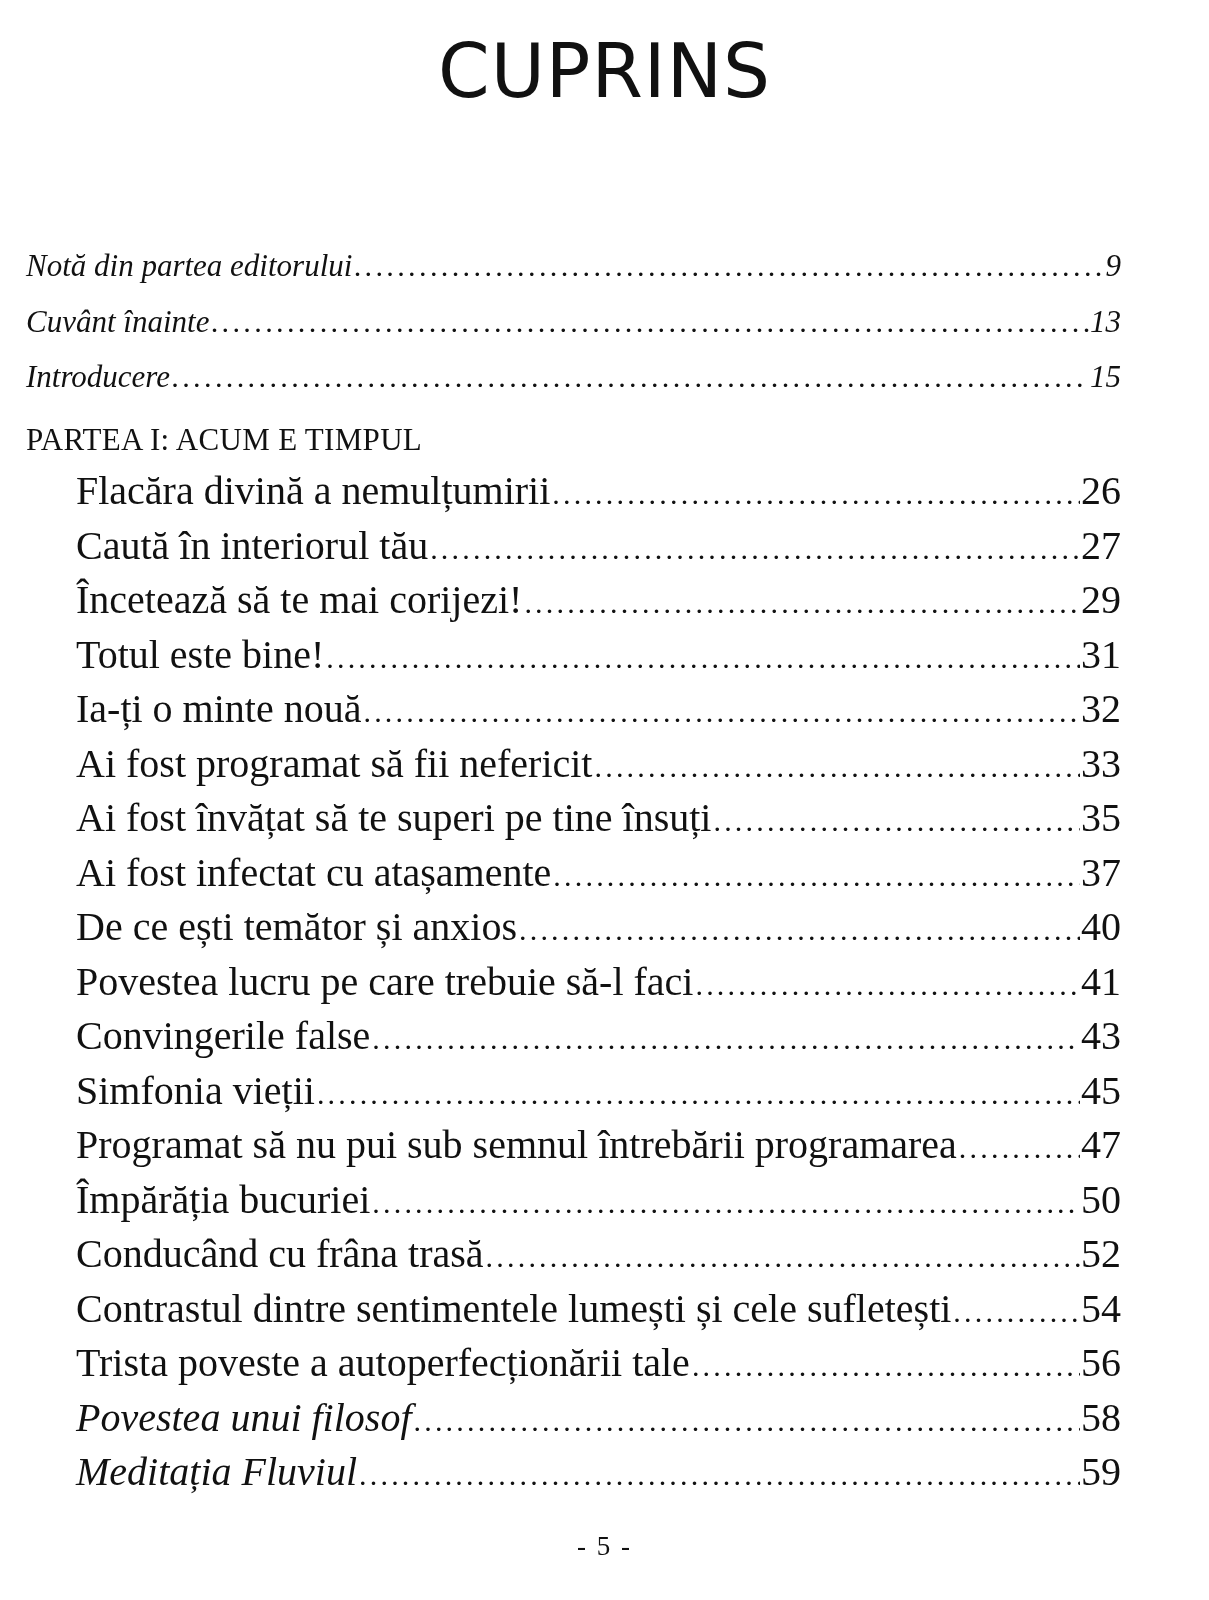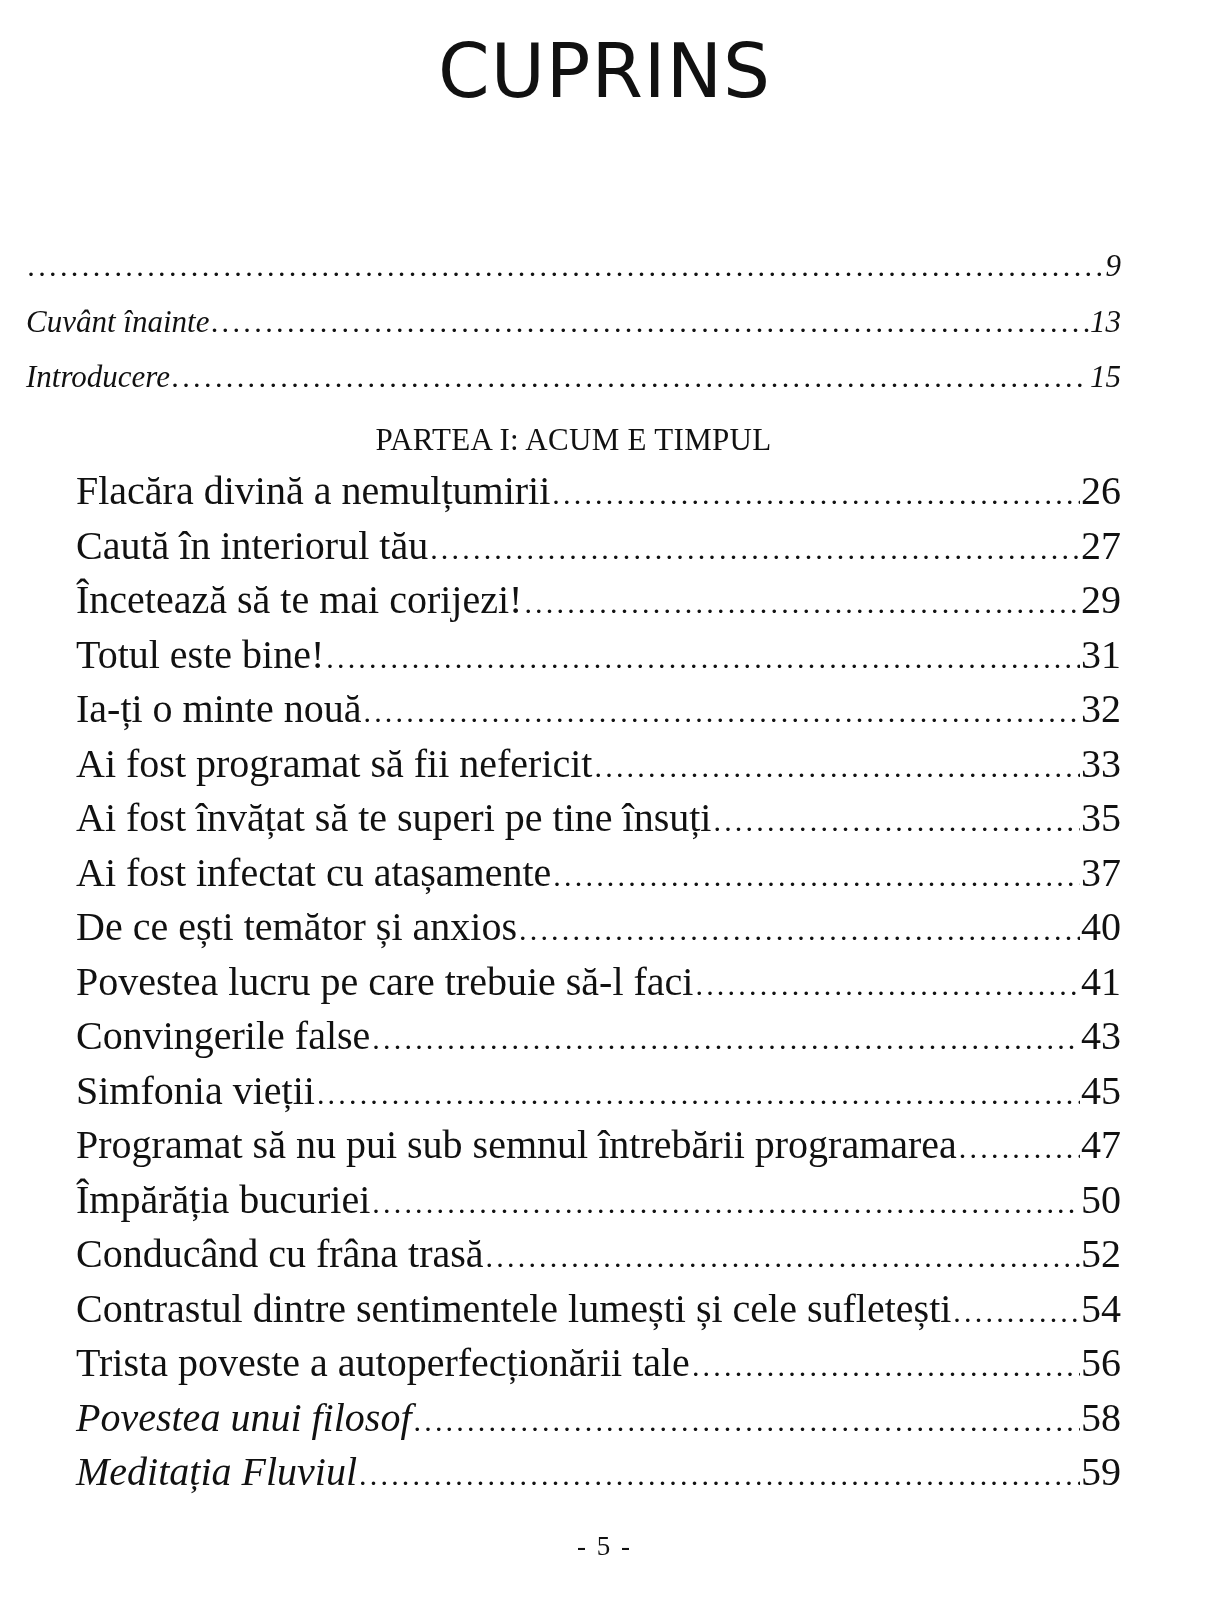--- a/index.html
+++ b/index.html
@@ -73,21 +73,20 @@
     font-style: italic;
     font-size: 31px;
     margin-bottom: 24.5px;
   }
   .front .row .leader { letter-spacing: 3.4px; }
 
   .part-head {
     font-size: 31px;
     letter-spacing: 0.3px;
     margin: 30px 0 13px 0;
-    text-align: center;
   }
 
   .chapters {
     margin-left: 50px;
   }
   .chapters .row {
     margin-bottom: 14.5px;
     font-size: 40px;
   }
   .chapters .row.italic .label {
@@ -109,20 +108,21 @@
 <body>
 
 <div class="page">
 
   <h1 class="title">CUPRINS</h1>
 
   <div class="content">
 
     <div class="front">
       <div class="row">
+        <span class="label">Notă din partea editorului</span>
         <span class="leader"></span>
         <span class="pg">9</span>
       </div>
       <div class="row">
         <span class="label">Cuvânt înainte</span>
         <span class="leader"></span>
         <span class="pg">13</span>
       </div>
       <div class="row">
         <span class="label">Introducere</span>

